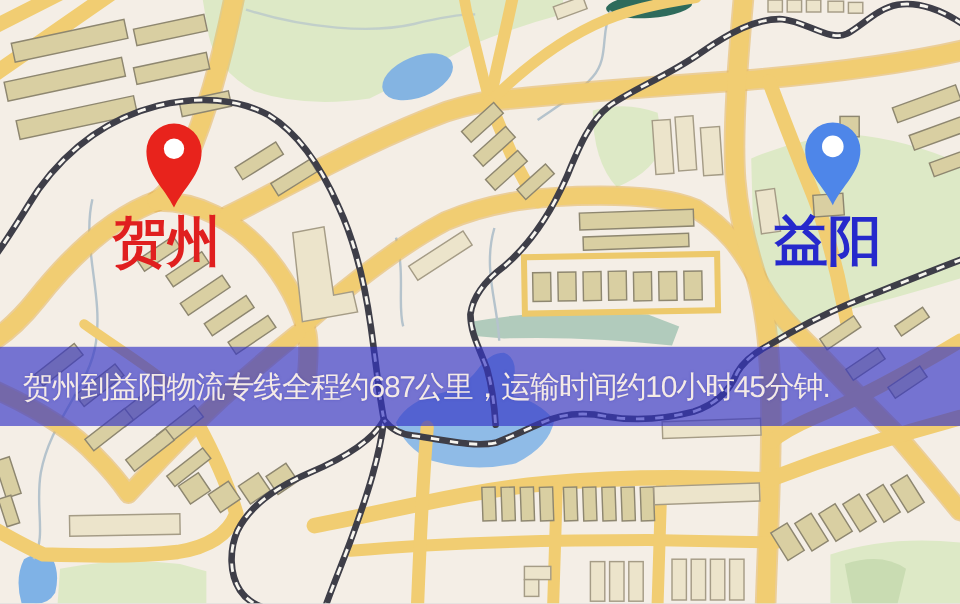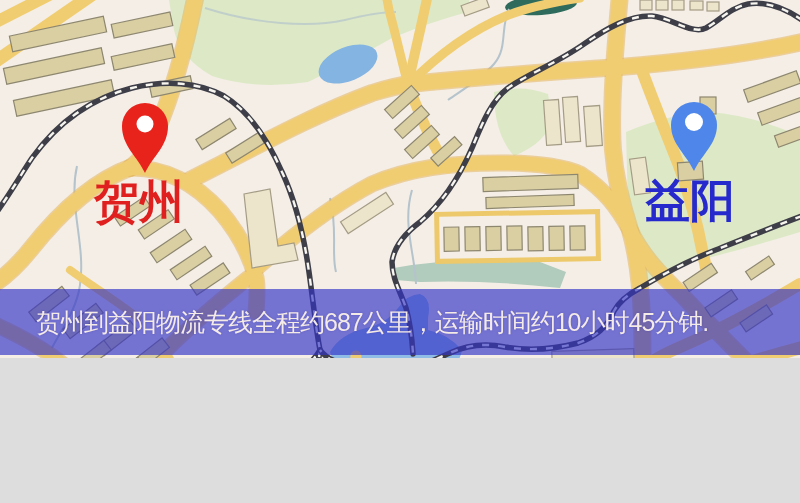--- a/index.html
+++ b/index.html
@@ -1,32 +1,32 @@
 <!DOCTYPE html>
 <html><head>
 <meta charset="utf-8">
 <style>
   html,body{margin:0;padding:0;background:#ddd;}
-  .stage{position:relative;width:800px;height:358px;overflow:hidden;
+  .stage{position:relative;width:800px;height:503px;overflow:hidden;
          font-family:"Liberation Sans","DejaVu Sans",sans-serif;background:#f4eee6;}
   .stage svg{position:absolute;left:0;top:0;display:block;}
   
   .road{fill:none;stroke:#f1cd72;stroke-linecap:round;stroke-linejoin:round;}
   .roadc{fill:none;stroke:#e3b45a;stroke-linecap:round;stroke-linejoin:round;opacity:.55;}
   .rail-base{fill:none;stroke:#3e3e48;stroke-width:5.5;stroke-linecap:round;}
   .rail-dash{fill:none;stroke:#f7f5ef;stroke-width:2.4;stroke-dasharray:7 9;stroke-linecap:butt;}
   .b{fill:#d9cfa2;stroke:#8e8770;stroke-width:1.2;}
   .b2{fill:#ece4cb;stroke:#a59c86;stroke-width:1.2;}
   .park{fill:#dde9c6;stroke:none;}
   .stream{fill:none;stroke:#b5c3cc;stroke-width:2;}
   .pin-label{font-weight:700;font-size:45px;}
   
   .banner{position:absolute;left:0;top:289px;width:800px;height:66px;
           background:rgba(51,51,197,0.66);display:flex;align-items:center;}
-  .banner-text{padding-left:36px;font-size:25px;letter-spacing:-1px;color:#f4eae6;
+  .banner-text{padding-left:19px;font-size:25px;letter-spacing:-1px;color:#f4eae6;
                white-space:nowrap;text-shadow:0 0 2px rgba(60,60,180,.5);}
 </style>
 </head>
 <body>
 
 <div class="stage">
   <svg width="800" height="503" viewBox="0 0 800 503">
 
     <g>
       <path class="park" d="M168,-6 L174,30 Q180,58 212,76 Q255,90 308,82 Q350,62 392,38 Q430,22 468,12 L470,-6 Z"></path>

